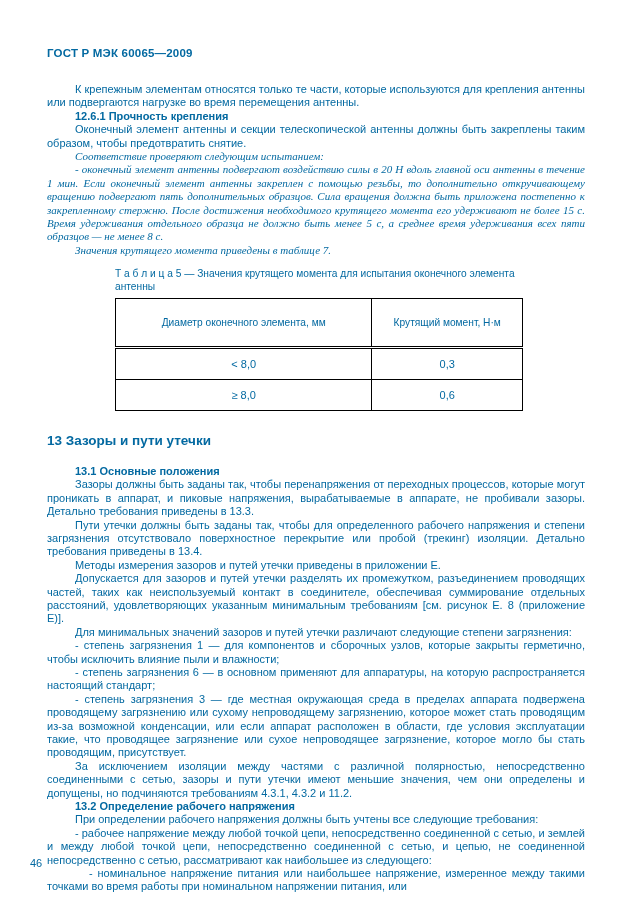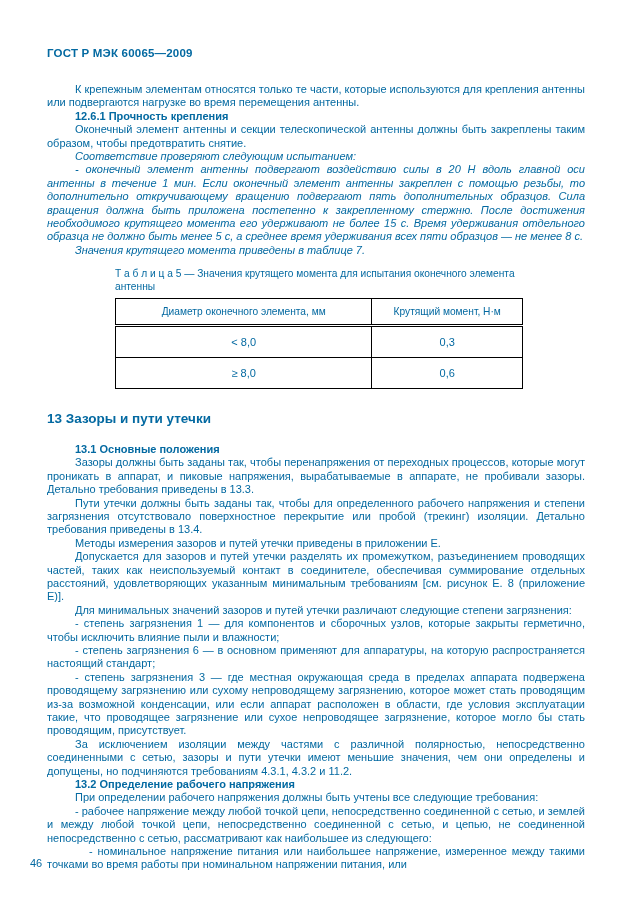--- a/index.html
+++ b/index.html
@@ -22,21 +22,21 @@
   }
   p{
     margin:0;
     font-size:11px;
     line-height:13.4px;
     text-align:justify;
   }
   .ind{text-indent:28px;}
   .ind2{text-indent:42px;}
   .bold{font-weight:bold;}
-  .it{font-style:italic;}
+  .it{font-style:italic;font-family:Liberation Serif, serif;}
   .note{
     font-size:10.2px;
     line-height:12.8px;
     margin:3px 0;
   }
   .caption{
     font-size:10.2px;
     line-height:12.8px;
     text-align:left;
     margin:11px 0 4px 68px;
@@ -49,21 +49,21 @@
     table-layout:fixed;
   }
   table.t7 th, table.t7 td{
     border:1px solid #000;
     text-align:center;
     vertical-align:middle;
   }
   table.t7 th{
     font-weight:normal;
     font-size:10.2px;
-    padding:7px 4px;
+    padding:18px 4px;
     border-bottom:3px double #000;
   }
   table.t7 td{
     font-size:11px;
     padding:9px 4px;
   }
   .col-diam{width:63%;}
   .col-torq{width:37%;}
   .h-section{
     font-size:13.5px;

